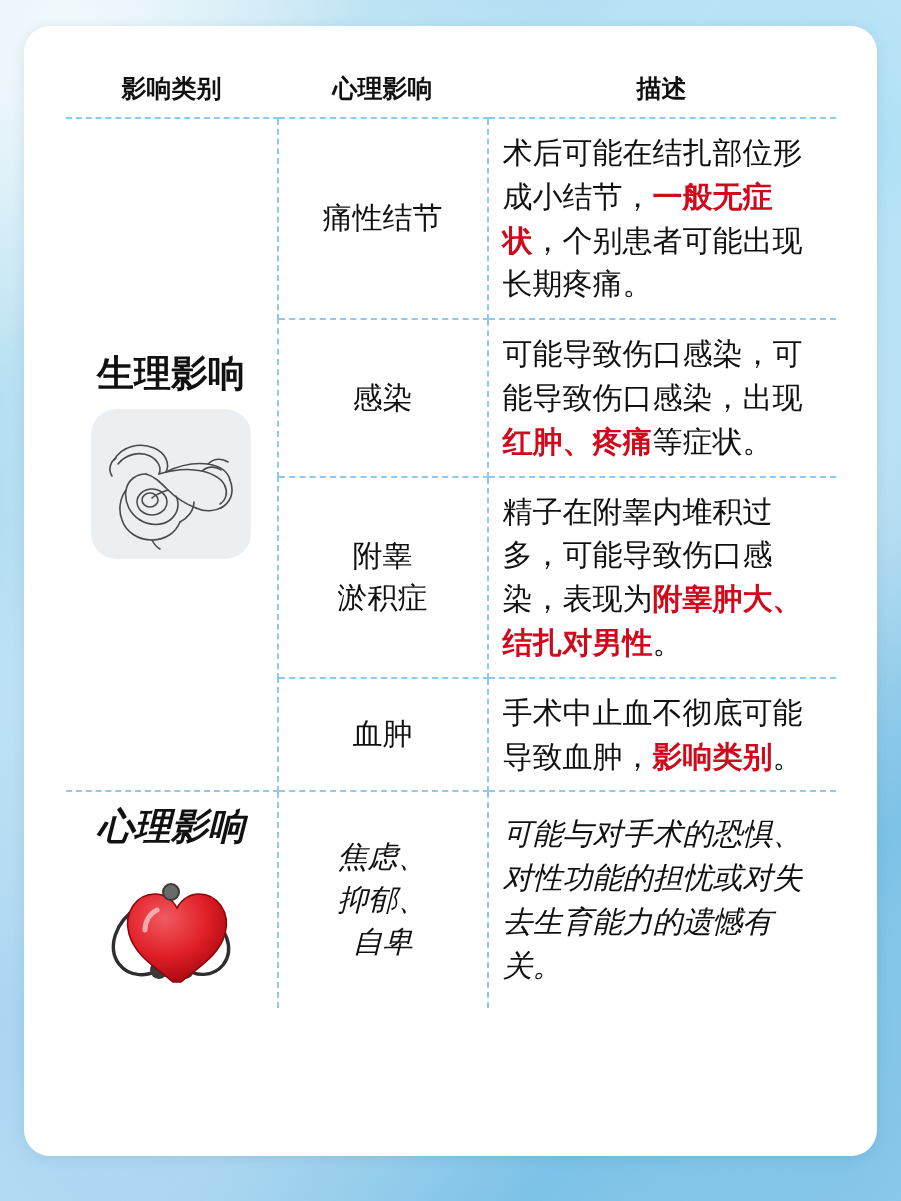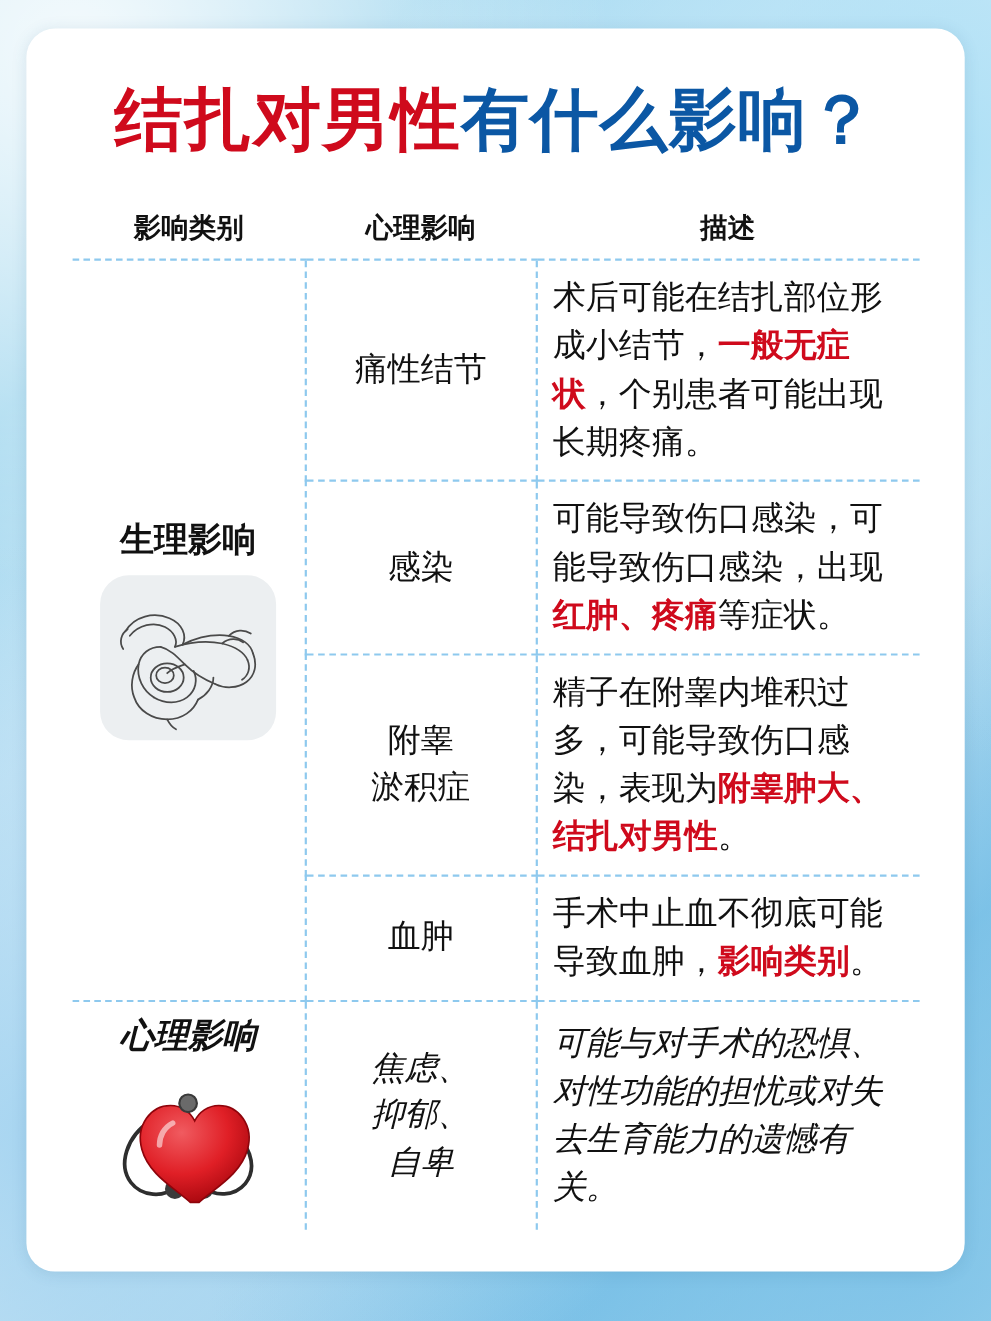--- a/index.html
+++ b/index.html
@@ -78,21 +78,21 @@
     text-align: center;
     font-size: 25px;
     font-weight: 800;
     padding-bottom: 20px;
     padding-top: 4px;
   }
   .cat-cell {
     text-align: center;
   }
   .cat-label {
-    font-size: 31px;
+    font-size: 37px;
     font-weight: 800;
     line-height: 1.25;
   }
   .mid-cell {
     text-align: center;
     font-size: 30px;
     line-height: 1.42;
   }
   .desc-cell {
     font-size: 30px;
@@ -126,23 +126,20 @@
     justify-content: center;
   }
 </style>
 </head>
 <body>
 
 <div class="bg-wash"></div>
 
 <div class="card">
 
-  <h1 class="title">
-    <span class="t-red">结扎对男性</span><span class="t-blue">有什么影响？</span>
-  </h1>
 
   <table class="impact-table">
     <colgroup>
         <col class="c1">
         <col class="c2">
         <col class="c3">
       </colgroup>
     <thead>
       <tr>
         <th class="hdr">影响类别</th>

